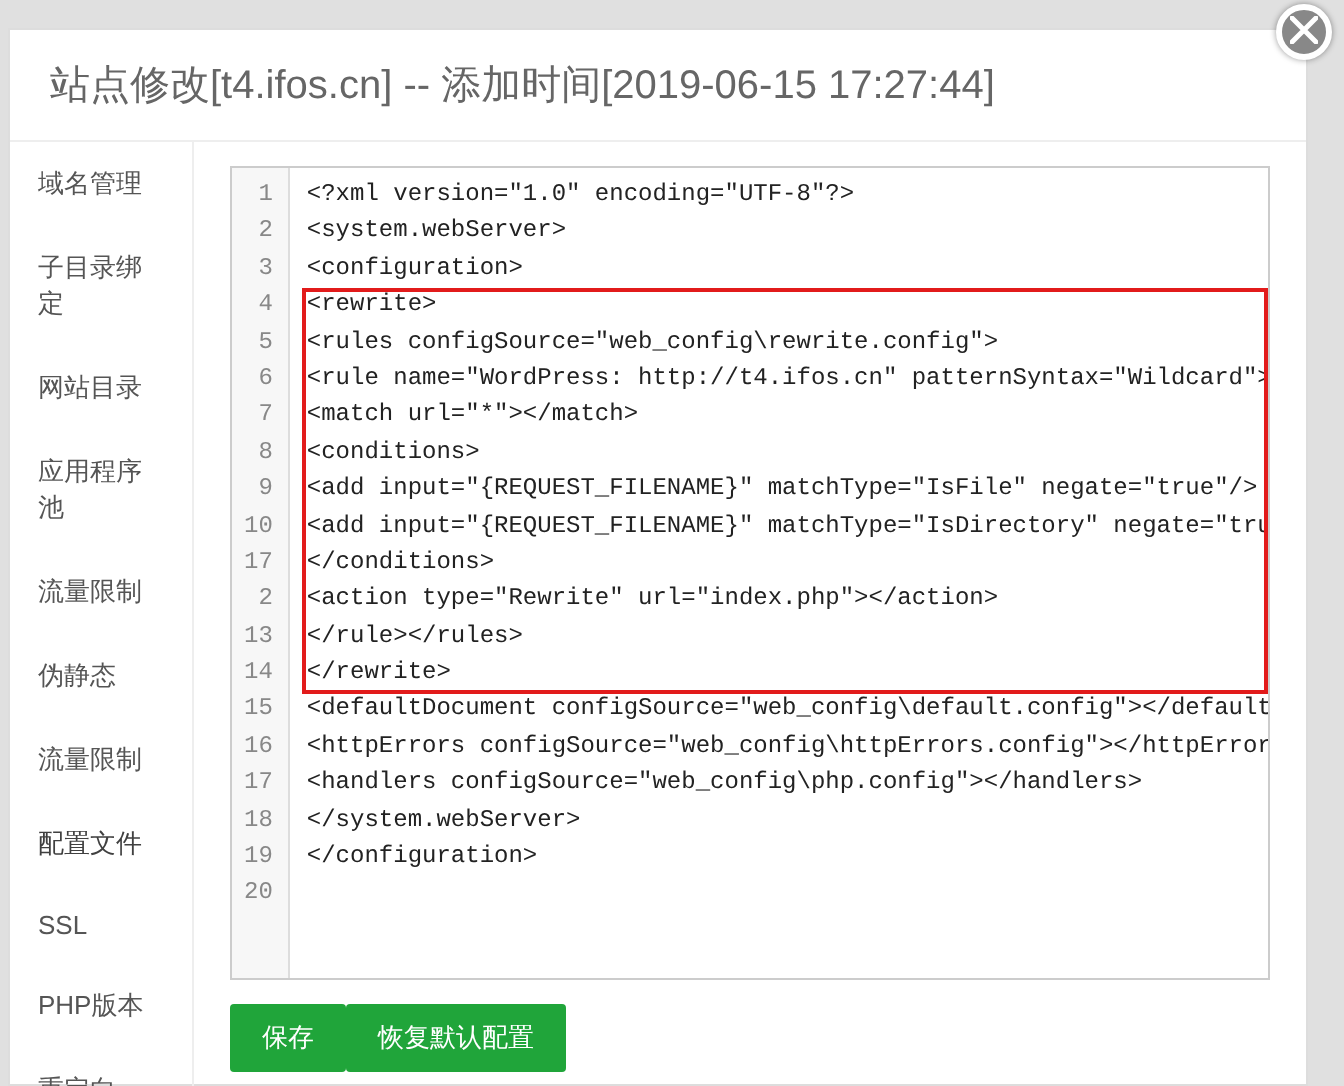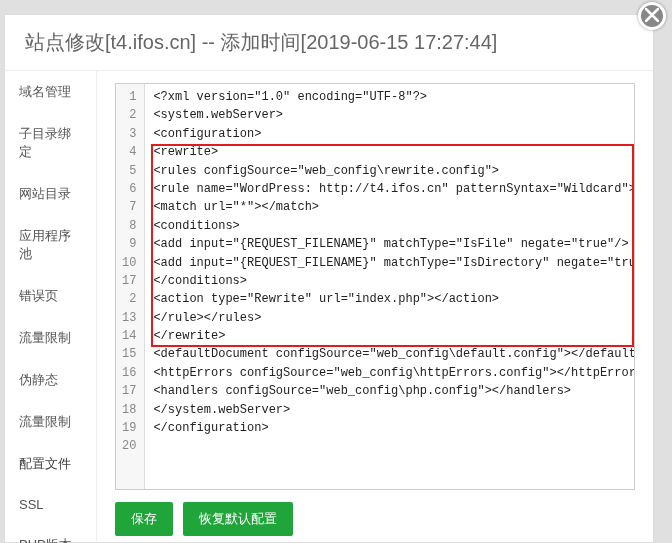--- a/index.html
+++ b/index.html
@@ -119,21 +119,20 @@
     left: 6px;
     top: 60px;
     right: 0;
     height: 203px;
     border: 2px solid #e21b1b;
     pointer-events: none;
   }
   .btn-row {
     padding-top: 12px;
     display: flex;
-    gap: 10px;
   }
   .btn {
     padding: 8px 16px;
     background: #20a53a;
     color: #fff;
     border: none;
     border-radius: 2px;
     font-size: 13px;
     cursor: pointer;
   }
@@ -147,21 +146,20 @@
 <div class="backdrop">
 
   <div class="dialog">
     <div class="title-bar">站点修改[t4.ifos.cn] -- 添加时间[2019-06-15 17:27:44]</div>
     <div class="body">
       <div class="sidebar">
           <div class="sidebar-item">域名管理</div>
           <div class="sidebar-item">子目录绑定</div>
           <div class="sidebar-item">网站目录</div>
           <div class="sidebar-item">应用程序池</div>
-          <div class="sidebar-item">错误页</div>
           <div class="sidebar-item">流量限制</div>
           <div class="sidebar-item">伪静态</div>
           <div class="sidebar-item">流量限制</div>
           <div class="sidebar-item active">配置文件</div>
           <div class="sidebar-item">SSL</div>
           <div class="sidebar-item">PHP版本</div>
           <div class="sidebar-item">重定向</div>
         </div>
       <div class="main">
         <div class="editor-wrap">

